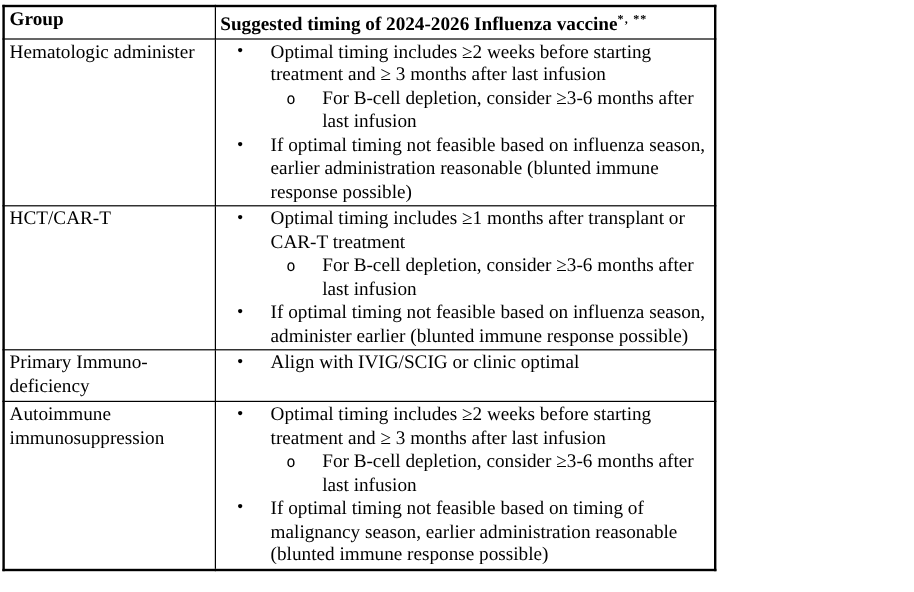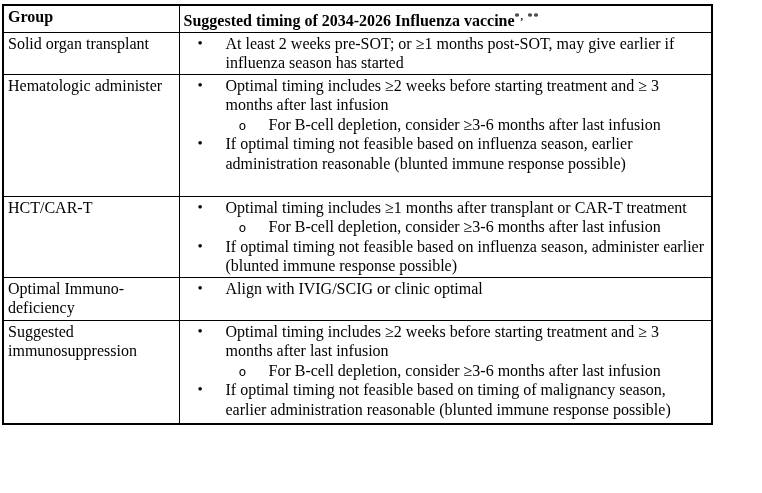--- a/index.html
+++ b/index.html
@@ -6,21 +6,21 @@
     margin: 0; padding: 0;
     width: 762px; height: 493px;
     background: #ffffff;
     font-family: "Liberation Serif", "DejaVu Serif", serif;
     color: #000000;
     overflow: hidden;
   }
   table.doc-table {
     position: absolute;
     left: 2px; top: 4px;
-    width: 711px;
+    width: 595px;
     border-collapse: collapse;
     table-layout: fixed;
     border: 2px solid #000000;
   }
   col.c1 { width: 176px; }
   th, td {
     border: 1px solid #000000;
     vertical-align: top;
     font-size: 16px;
     line-height: 19.5px;
@@ -60,54 +60,48 @@
 <body>
 
 <table class="doc-table">
   <colgroup>
       <col class="c1">
       <col class="c2">
     </colgroup>
   <thead>
     <tr>
       <th>Group</th>
-      <th><span>Suggested timing of 2034-2026 Influenza vaccine</span><sup class="hdr-sup">*, **</sup></th>
+      <th><span>Suggested timing of 2024-2026 Influenza vaccine</span><sup class="hdr-sup">*, **</sup></th>
     </tr>
   </thead>
   <tbody>
-      <tr class="row-0">
-        <td class="group-cell">Solid organ transplant</td>
-        <td class="timing-cell">
-          <div class="li l1"><span class="marker">•</span><span class="li-text">At least 2 weeks pre-SOT; or ≥1 months post-SOT, may give earlier if influenza season has started</span></div>
-        </td>
-      </tr>
       <tr class="row-1">
         <td class="group-cell">Hematologic administer</td>
         <td class="timing-cell">
           <div class="li l1"><span class="marker">•</span><span class="li-text">Optimal timing includes ≥2 weeks before starting treatment and ≥ 3 months after last infusion</span></div>
           <div class="li l2"><span class="marker">o</span><span class="li-text">For B-cell depletion, consider ≥3-6 months after last infusion</span></div>
           <div class="li l1"><span class="marker">•</span><span class="li-text">If optimal timing not feasible based on influenza season, earlier administration reasonable (blunted immune response possible)</span></div>
         </td>
       </tr>
       <tr class="row-2">
         <td class="group-cell">HCT/CAR-T</td>
         <td class="timing-cell">
           <div class="li l1"><span class="marker">•</span><span class="li-text">Optimal timing includes ≥1 months after transplant or CAR-T treatment</span></div>
           <div class="li l2"><span class="marker">o</span><span class="li-text">For B-cell depletion, consider ≥3-6 months after last infusion</span></div>
           <div class="li l1"><span class="marker">•</span><span class="li-text">If optimal timing not feasible based on influenza season, administer earlier (blunted immune response possible)</span></div>
         </td>
       </tr>
       <tr class="row-4">
-        <td class="group-cell">Optimal Immuno-deficiency</td>
+        <td class="group-cell">Primary Immuno-deficiency</td>
         <td class="timing-cell">
           <div class="li l1"><span class="marker">•</span><span class="li-text">Align with IVIG/SCIG or clinic optimal</span></div>
         </td>
       </tr>
       <tr class="row-5">
-        <td class="group-cell">Suggested immunosuppression</td>
+        <td class="group-cell">Autoimmune immunosuppression</td>
         <td class="timing-cell">
           <div class="li l1"><span class="marker">•</span><span class="li-text">Optimal timing includes ≥2 weeks before starting treatment and ≥ 3 months after last infusion</span></div>
           <div class="li l2"><span class="marker">o</span><span class="li-text">For B-cell depletion, consider ≥3-6 months after last infusion</span></div>
           <div class="li l1"><span class="marker">•</span><span class="li-text">If optimal timing not feasible based on timing of malignancy season, earlier administration reasonable (blunted immune response possible)</span></div>
         </td>
       </tr>
     </tbody>
 </table>
 
 </body></html>

